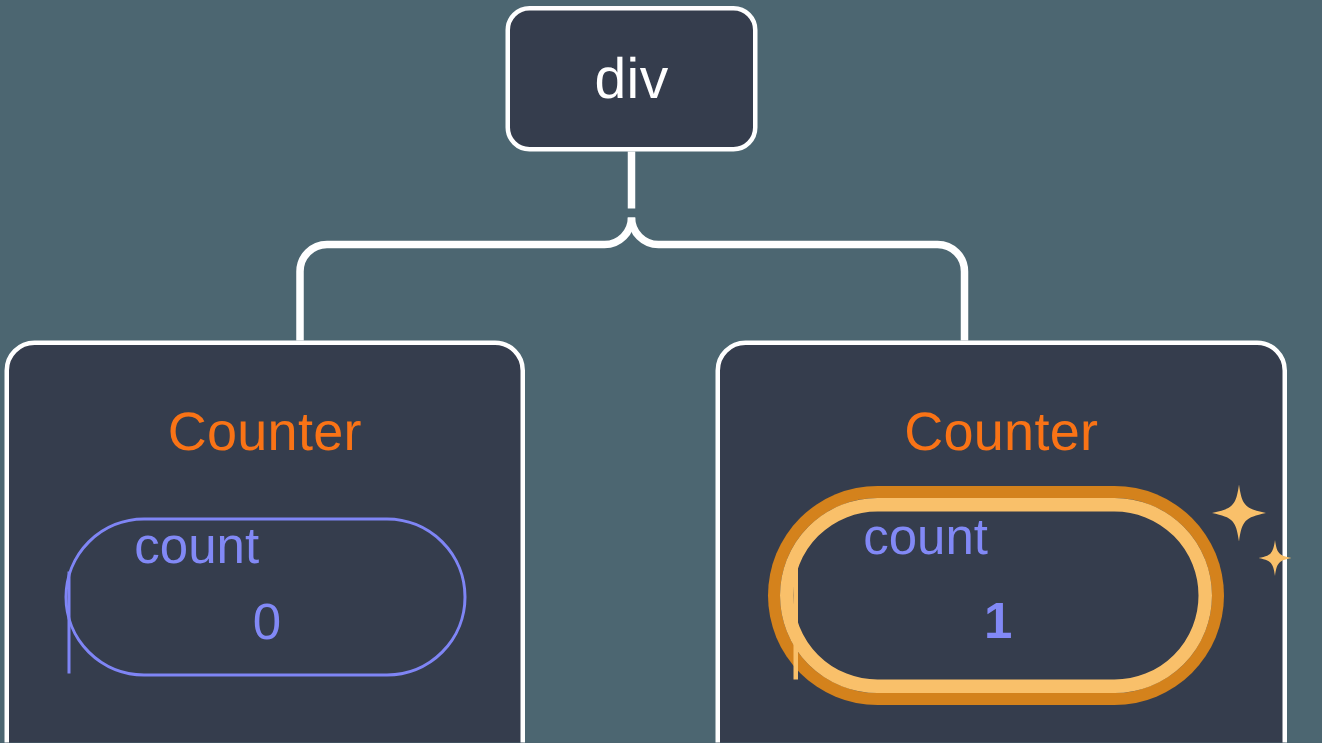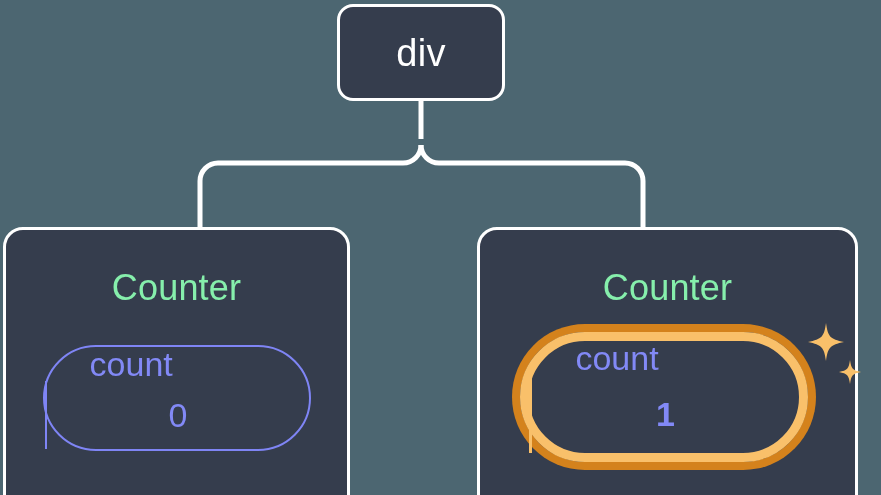--- a/index.html
+++ b/index.html
@@ -72,21 +72,21 @@
     top: 227px;
     width: 381px;
     height: 290px;
   }
   .card-title {
     position: absolute;
     left: 0;
     right: 0;
     top: 40px;
     text-align: center;
-    color: #86efac;
+    color: #f97316;
     font-size: 36px;
     line-height: 1;
     letter-spacing: 0.2px;
   }
 
   
   .pill {
     position: absolute;
     box-sizing: border-box;
     display: flex;

